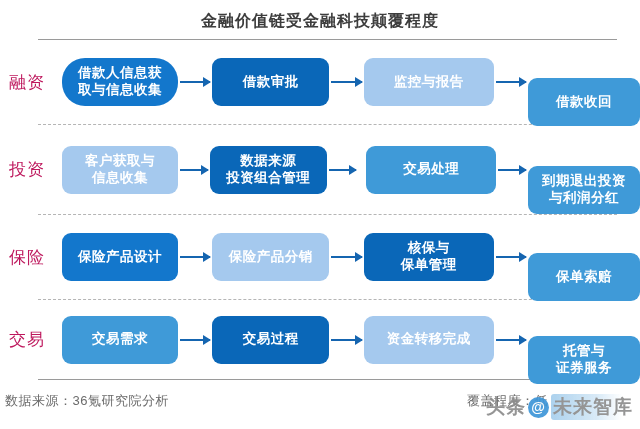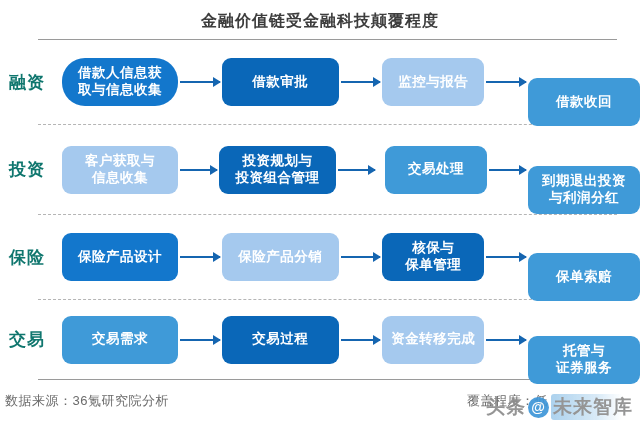--- a/index.html
+++ b/index.html
@@ -24,32 +24,32 @@
   .chain-row.r1 { height:84px; }
   .chain-row.r2 { height:89px; }
   .chain-row.r3 { height:84px; }
   .chain-row.r4 { height:79px; }
   .row-divider {
     border:none; border-top:1px dashed #b5b5b5;
     margin:0 23px 0 38px; width:579px; height:0;
   }
   .row-label {
     width:52px; padding-left:9px; flex:0 0 52px;
-    font-size:17px; font-weight:bold; color:#0f766e; letter-spacing:1px;
+    font-size:17px; font-weight:normal; color:#be185d; letter-spacing:1px;
   }
   .flow-box {
     height:48px; border-radius:9px; margin-left:0;
     display:flex; align-items:center; justify-content:center;
     color:#fff; font-weight:bold; font-size:13.5px; line-height:1.25;
     text-align:center; white-space:pre-line; letter-spacing:0.5px;
     flex:0 0 auto;
   }
   .b1 { width:116px; margin-left:10px; }
   .b2 { width:117px; }
-  .b3 { width:102px; }
+  .b3 { width:130px; }
   .b4 { width:112px;margin-top:40px; }
   .flow-arrow {
     flex:1 1 auto; height:2px; background:#1565b0; position:relative;
     margin:0 2px;
   }
   .flow-arrow::after {
     content:""; position:absolute; right:-1px; top:-4px;
     border-left:8px solid #1565b0;
     border-top:5px solid transparent; border-bottom:5px solid transparent;
   }
@@ -96,21 +96,21 @@
       <span class="flow-arrow"></span>
       <div class="flow-box b4" style="background: rgb(63, 154, 216);">借款收回</div>
     </div>
     <hr class="row-divider">
 
     <div class="chain-row r2">
       <div class="row-label">投资</div>
       <div class="flow-box b1" style="background: rgb(165, 201, 238);">客户获取与
 信息收集</div>
       <span class="flow-arrow"></span>
-      <div class="flow-box b2" style="background: rgb(10, 103, 184);">投资规划与
+      <div class="flow-box b2" style="background: rgb(10, 103, 184);">数据来源
 投资组合管理</div>
       <span class="flow-arrow"></span>
       <div class="flow-box b3" style="background: rgb(63, 154, 216); margin-left: 8px;">交易处理</div>
       <span class="flow-arrow"></span>
       <div class="flow-box b4" style="background: rgb(63, 154, 216);">到期退出投资
 与利润分红</div>
     </div>
     <hr class="row-divider">
 
     <div class="chain-row r3">

